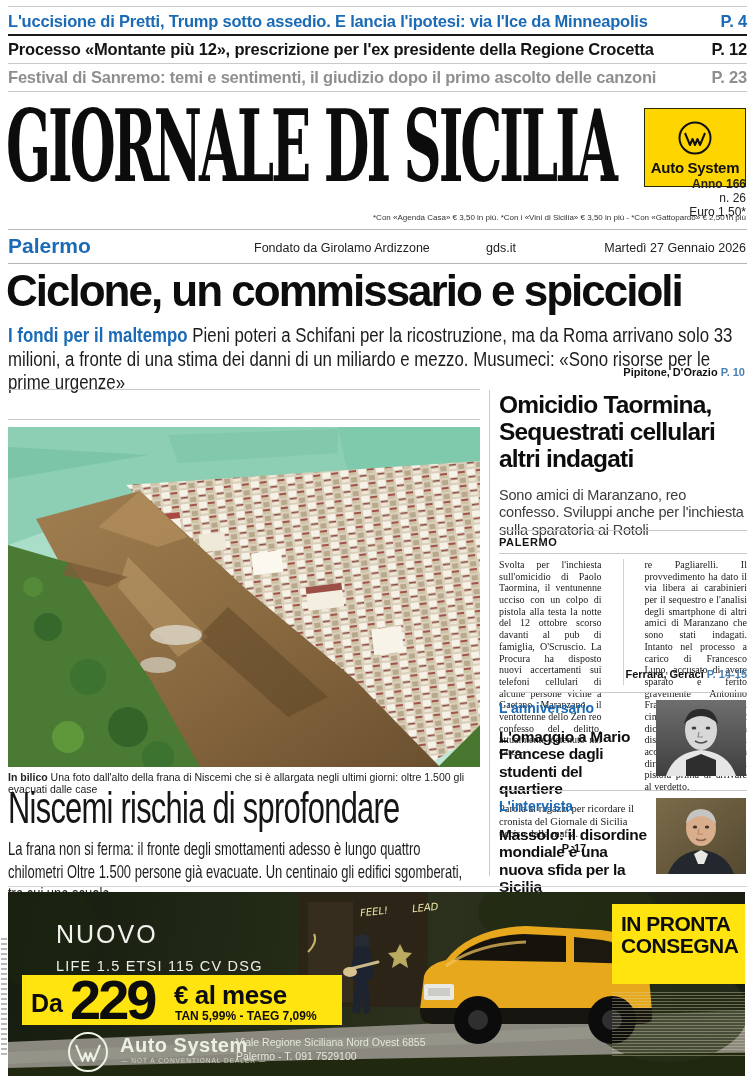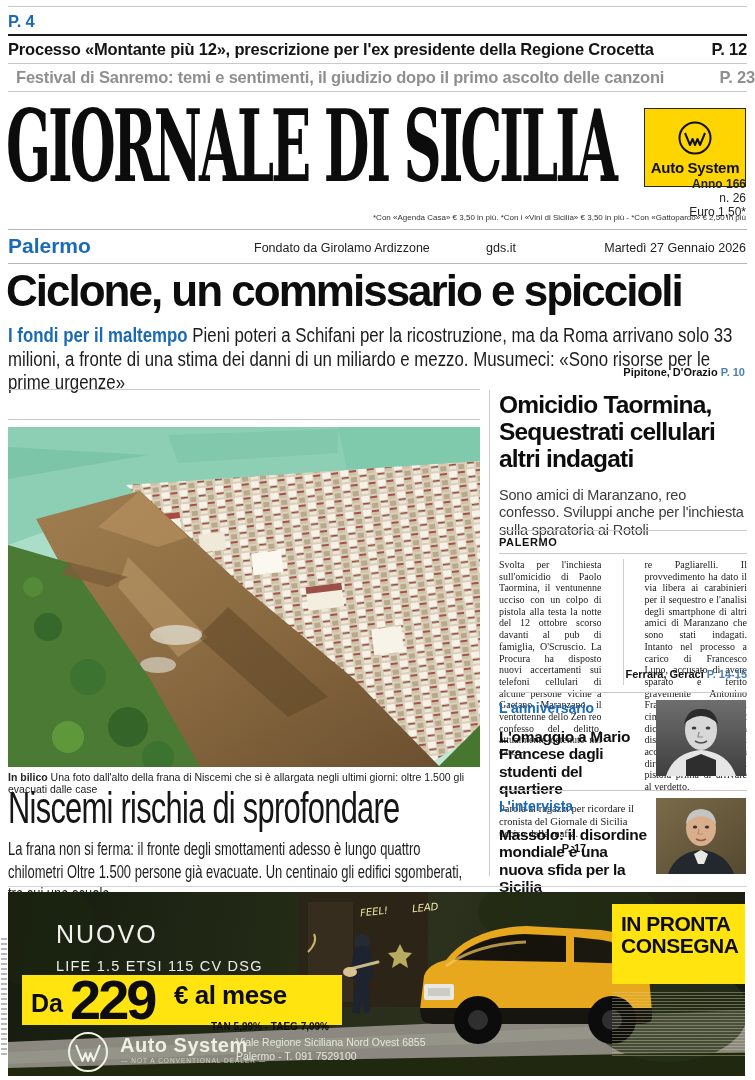--- a/index.html
+++ b/index.html
@@ -87,49 +87,50 @@
   
   .ad { position:absolute; left:8px; top:892px; width:737px; height:184px;
     background:linear-gradient(100deg,#161c0f 0%,#222a16 35%,#2c311e 58%,#171c10 100%); overflow:hidden; }
   .ad .nuovo { position:absolute; left:48px; top:28px; font-size:25px; color:#f1f1ee; letter-spacing:2px; }
   .ad .model { position:absolute; left:152px; top:10px; font-size:44px; font-weight:800; color:#ffffff; letter-spacing:-1px; }
   .ad .trim  { position:absolute; left:48px; top:66px; font-size:14.5px; color:#ececea; letter-spacing:1.2px; }
   .ad .banner { position:absolute; left:14px; top:83px; width:320px; height:50px; background:#ffe40f; }
   .ad .banner .da { position:absolute; left:9px; top:14px; font-size:25px; font-weight:800; color:#0d0d0d; }
   .ad .banner .price { position:absolute; left:48px; top:-8px; font-size:56px; font-weight:800; letter-spacing:-3px; color:#0d0d0d; }
   .ad .banner .unit { position:absolute; left:152px; top:5px; font-size:26px; font-weight:800; color:#0d0d0d; letter-spacing:-0.5px; }
-  .ad .banner .rates { position:absolute; left:153px; top:46px; font-size:10px; font-weight:bold; color:#0d0d0d;margin-left:36px; }
+  .ad .banner .rates { position:absolute; left:153px; top:34px; font-size:12px; font-weight:bold; color:#0d0d0d; }
   .ad .dealer { position:absolute; left:112px; top:142px; font-size:20px; font-weight:600; color:#edf1e4; letter-spacing:0.5px; }
   .ad .tagline { position:absolute; left:113px; top:165px; font-size:6.5px; color:#ccd3bd; letter-spacing:1px; }
   .ad .addr { position:absolute; left:228px; top:143px; font-size:10.5px; line-height:1.35; color:#e4e6da; }
   .ad .avail { position:absolute; left:604px; top:12px; width:133px; height:80px; background:#ffe40f;
     font-size:21px; font-weight:800; color:#0d0d0d; line-height:1.05; padding:9px 6px 0 9px; letter-spacing:-0.5px; }
   .ad .legal { position:absolute; left:604px; top:100px; width:133px; height:66px;
     background:repeating-linear-gradient(to bottom, rgba(214,206,160,0.5) 0 1px, transparent 1px 3px); opacity:.8; }
   .ad .graffiti { position:absolute; font-family:"DejaVu Sans", sans-serif; font-style:italic;
     font-size:10px; color:#efe5a8; transform:rotate(-6deg); }
   .side-code { position:absolute; left:1px; top:938px; width:6px; height:118px;
     background:repeating-linear-gradient(to bottom, #9a9a9a 0 2px, transparent 2px 5px); opacity:.7; }
 </style>
 </head>
 <body>
 
 <div id="page">
 
   <div class="rule" style="left:8px; top:6px; width:739px;"></div>
   <div class="teaser t-blue" style="top:12px;">
+    <span>L'uccisione di Pretti, Trump sotto assedio. E lancia l'ipotesi: via l'Ice da Minneapolis</span>
     <span class="pg">P. 4</span>
   </div>
   <div class="rule-dark" style="left:8px; top:34px; width:739px;"></div>
   <div class="teaser t-black" style="top:40px;">
     <span>Processo «Montante più 12», prescrizione per l'ex presidente della Regione Crocetta</span>
     <span class="pg">P. 12</span>
   </div>
   <div class="rule" style="left:8px; top:63px; width:739px;"></div>
-  <div class="teaser t-gray" style="top:68px;margin-left:8px;">
+  <div class="teaser t-gray" style="top:68px;">
     <span>Festival di Sanremo: temi e sentimenti, il giudizio dopo il primo ascolto delle canzoni</span>
     <span class="pg">P. 23</span>
   </div>
   <div class="rule" style="left:8px; top:91px; width:739px;"></div>
 
   <div class="masthead-title">GIORNALE DI SICILIA</div>
 
   <div class="vw-badge">
     <svg width="36" height="36" viewBox="0 0 36 36">
       <circle cx="18" cy="18" r="15.5" fill="none" stroke="#101010" stroke-width="2"></circle>

